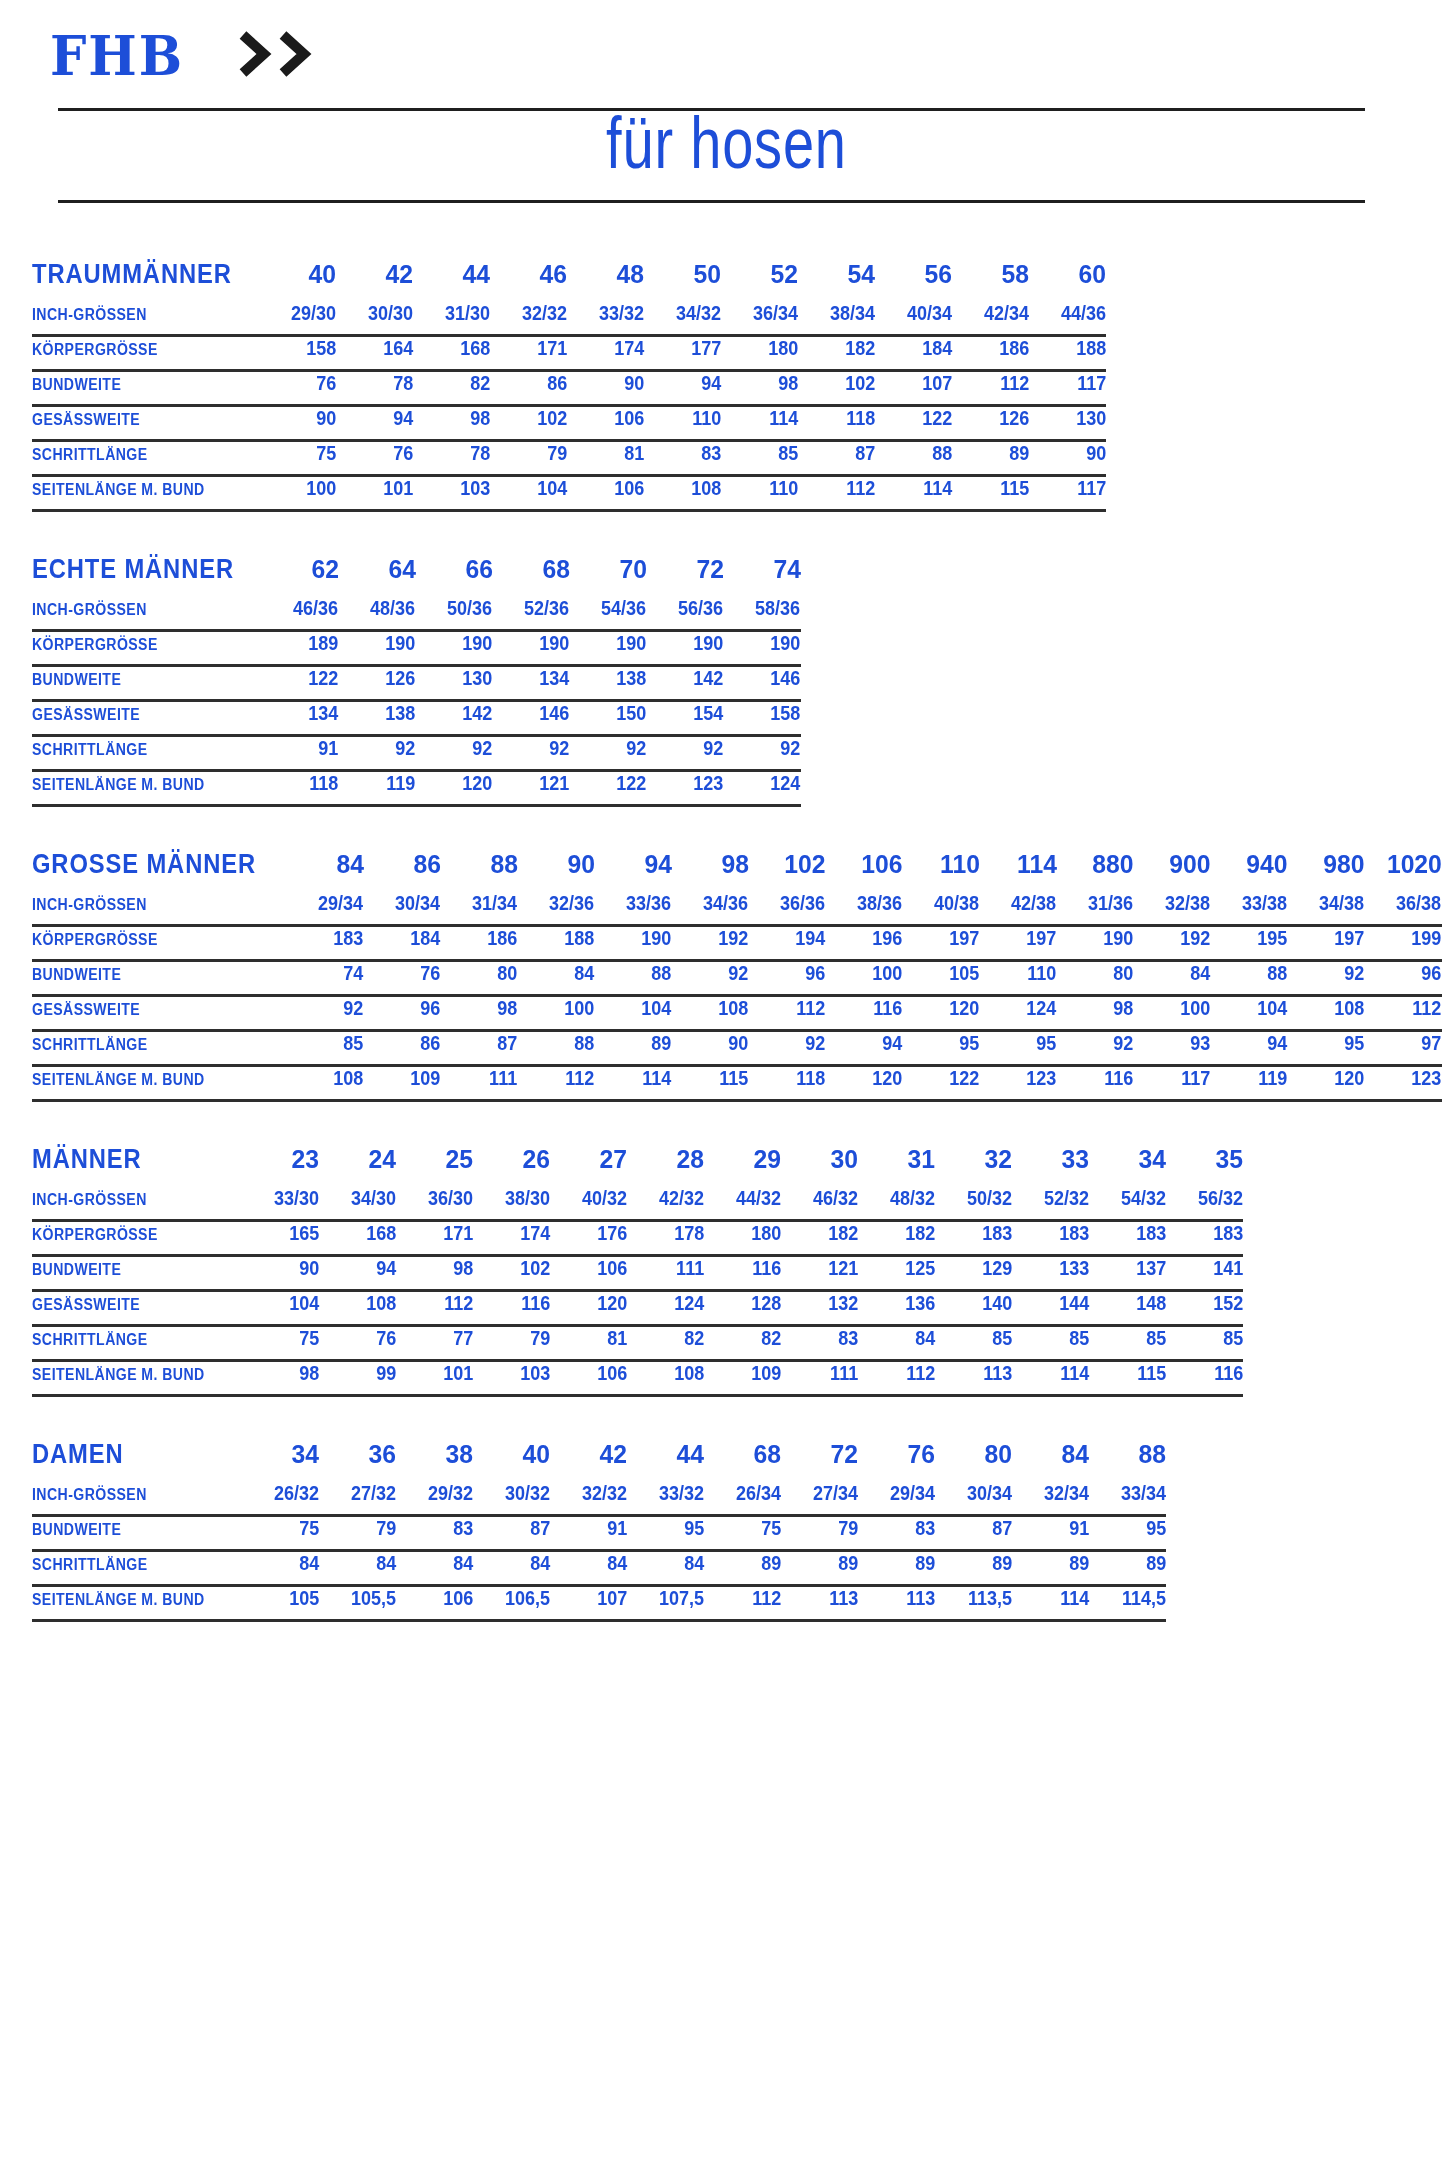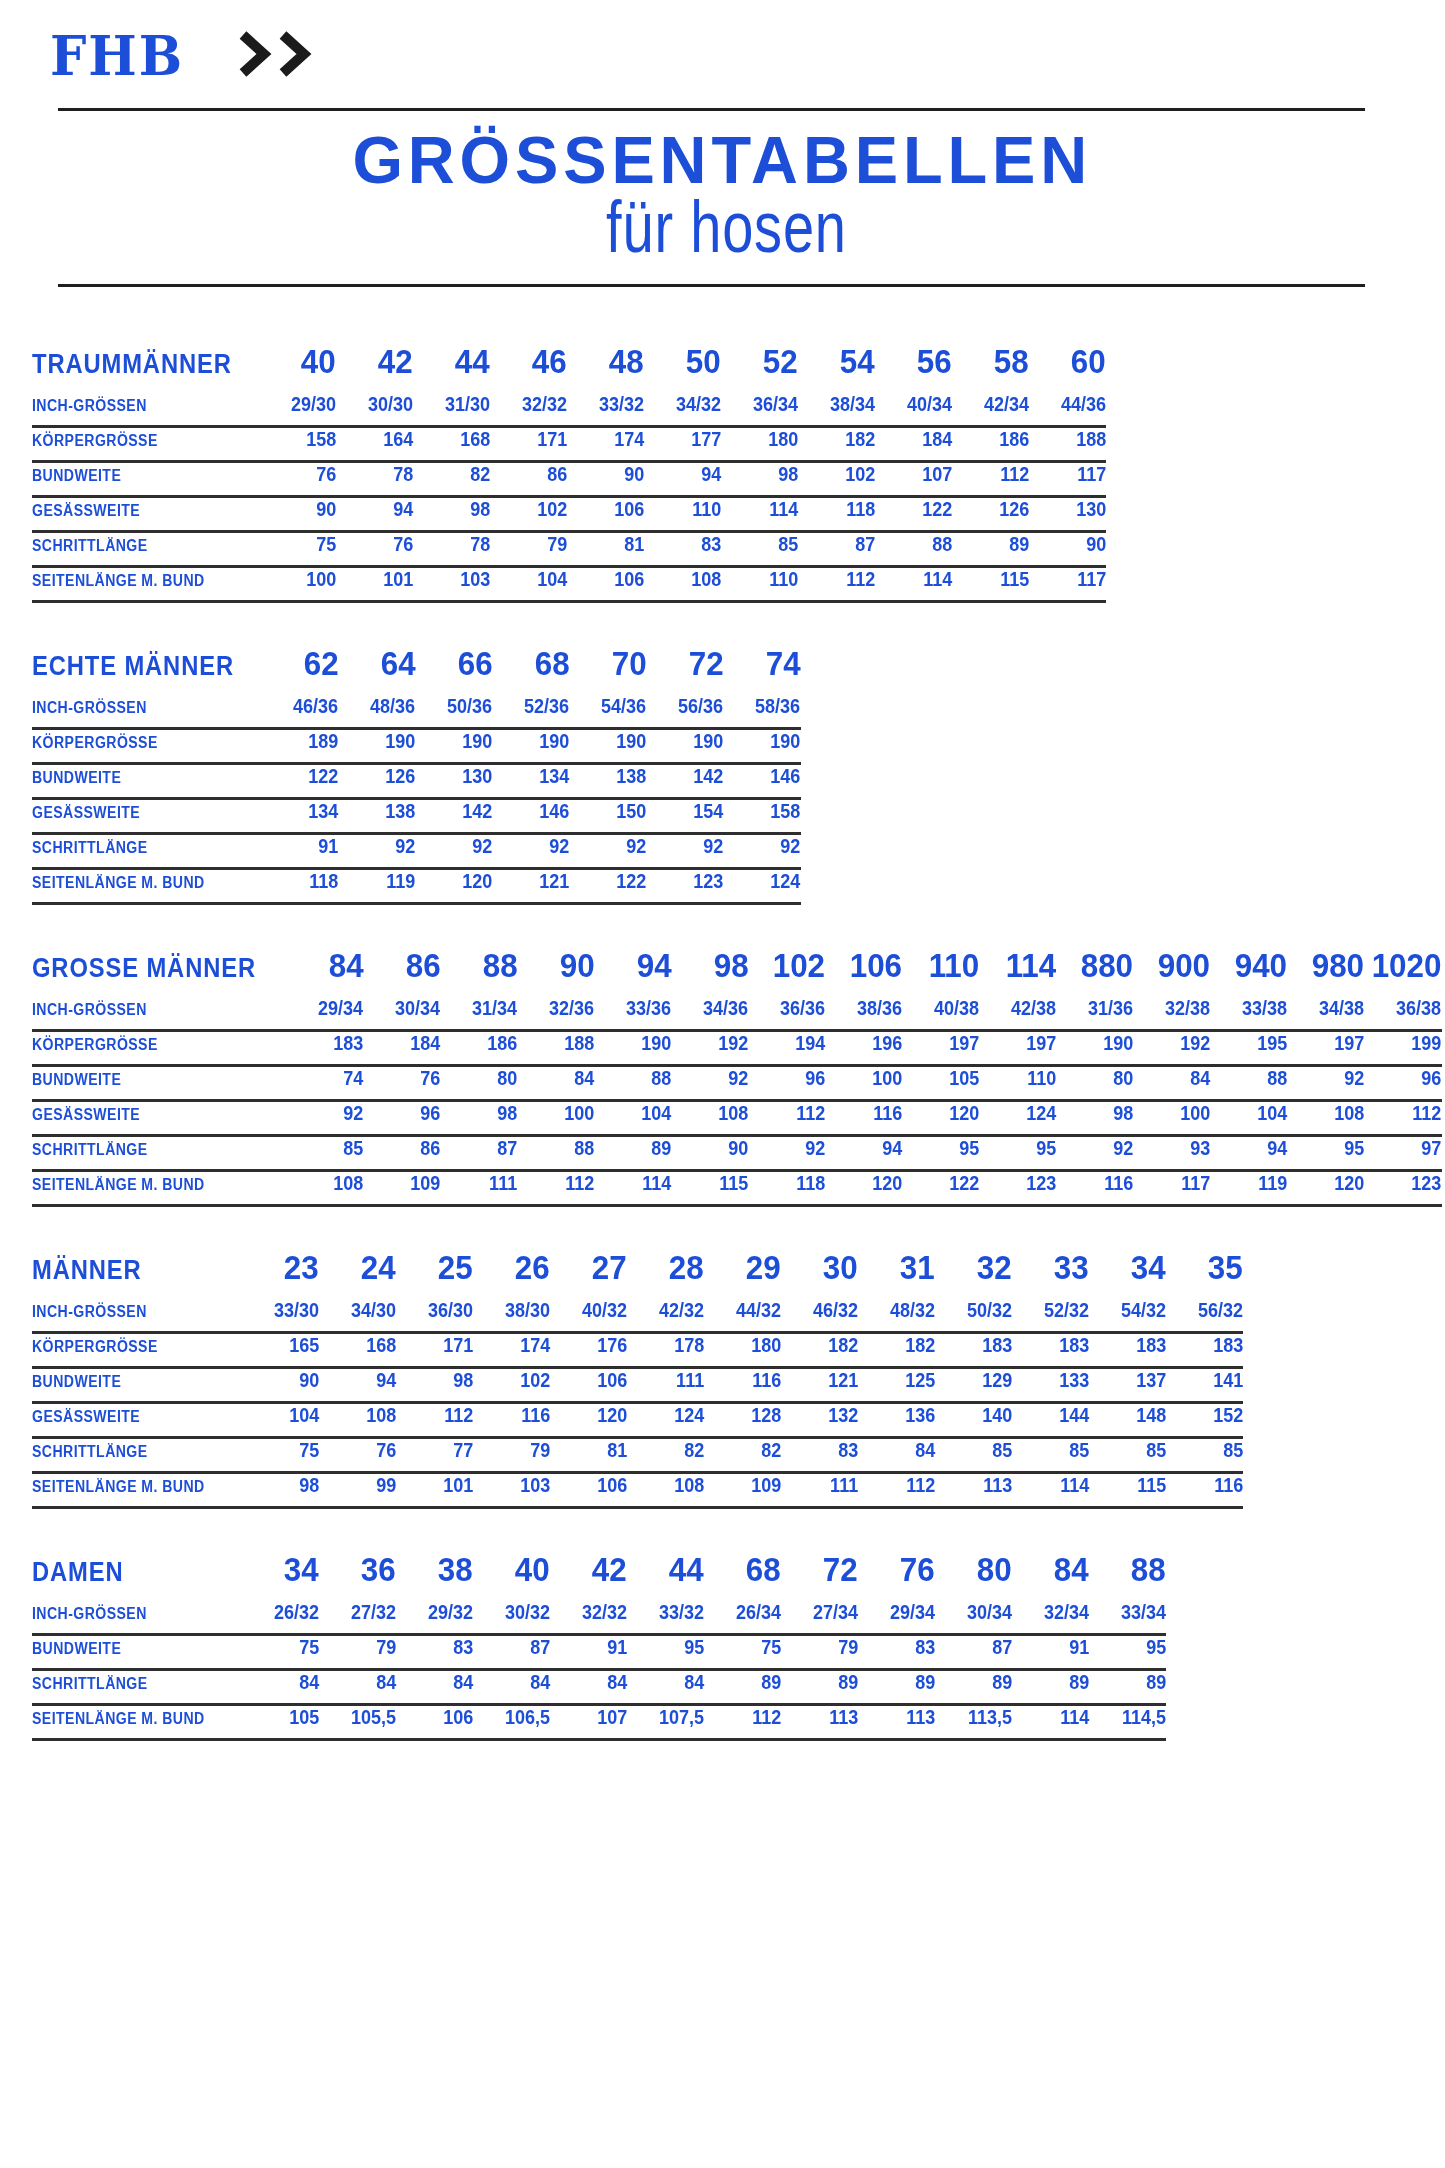--- a/index.html
+++ b/index.html
@@ -58,21 +58,21 @@
     vertical-align:baseline;
     white-space:nowrap;
   }
   
   tr.sizes-row th{padding-bottom:12px;border:none;}
   th.tname{
     text-align:left;font-size:27px;font-weight:bold;letter-spacing:1px;
   }
   th.tname .lbl{display:inline-block;transform:scaleX(0.88);transform-origin:0 50%;}
   th.size-cell{
-    text-align:right;font-size:33px;font-weight:bold;
+    text-align:right;font-size:26px;font-weight:bold;
   }
   th.size-cell .num{display:inline-block;transform:scaleX(0.95);transform-origin:100% 50%;}
   
   tr.data-row th,tr.data-row td{
     height:32px;
     border-bottom:3px solid #2e2e2e;
     box-shadow:0 2px 0 0 #c6c6c6;
   }
   tr.data-row th.row-label{
     text-align:left;font-size:16px;font-weight:bold;letter-spacing:0.5px;
@@ -93,23 +93,20 @@
     <span class="brand-chevrons">
       <svg width="78" height="46" viewBox="0 0 78 46" aria-hidden="true">
         <polyline points="4,4 25,23 4,42" fill="none" stroke="#1b1b1b" stroke-width="10"></polyline>
         <polyline points="44,4 65,23 44,42" fill="none" stroke="#1b1b1b" stroke-width="10"></polyline>
       </svg>
     </span>
   </div>
 
   <hr class="rule">
 
-  <div class="title-block">
-    <span class="page-title">GRÖSSENTABELLEN</span>
-  </div>
   <div class="page-subtitle-wrap">
     <span class="page-subtitle">für hosen</span>
   </div>
 
   <hr class="rule">
 
   <div class="tables-area">
       <table class="size-table">
         <colgroup>
           <col class="c-label">

